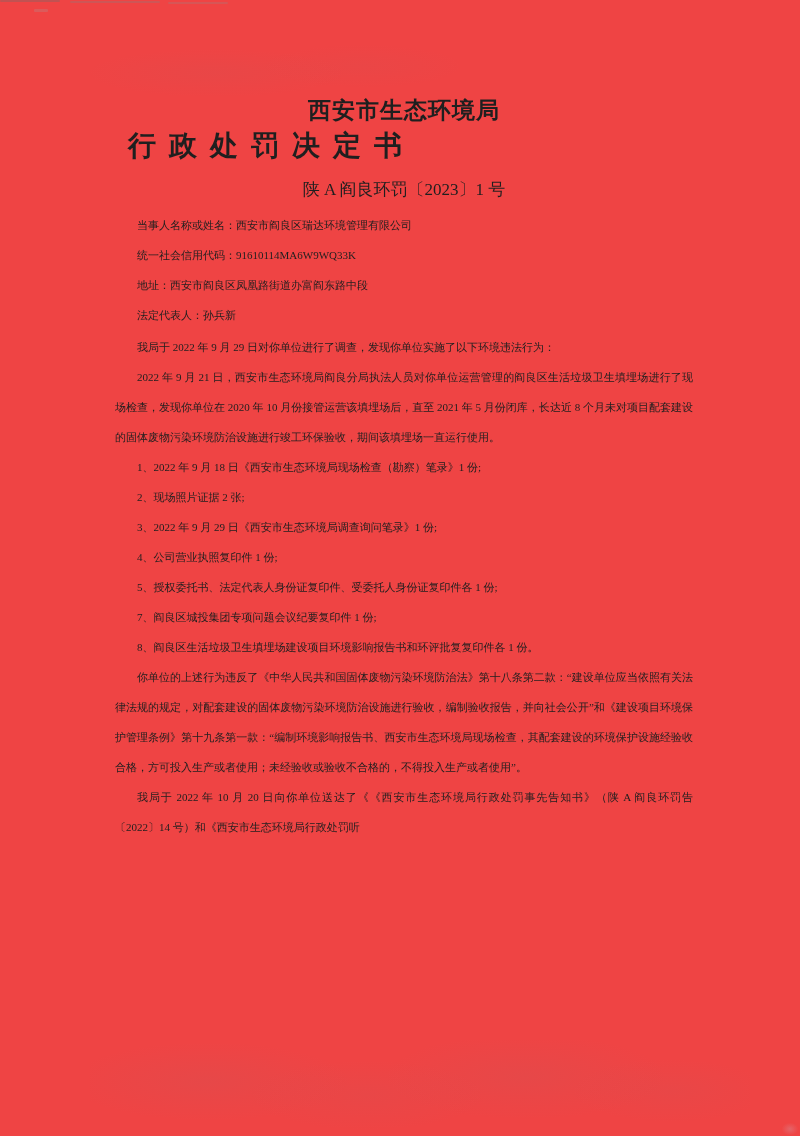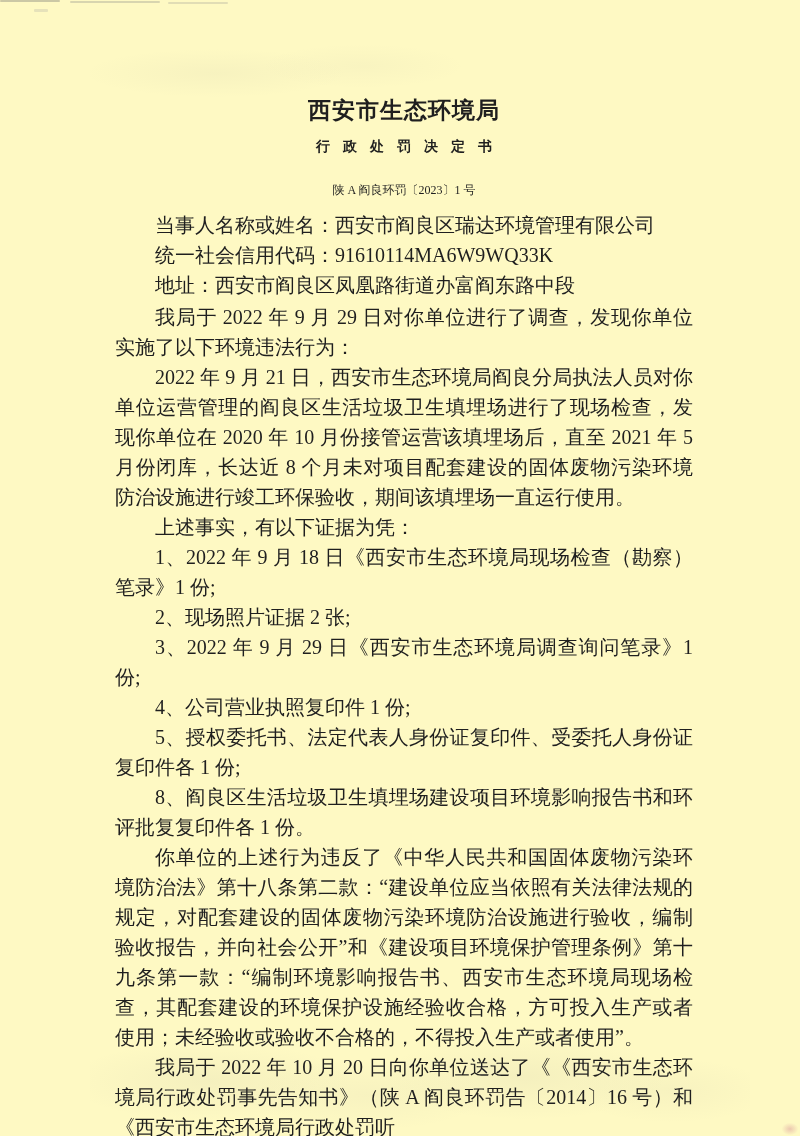--- a/index.html
+++ b/index.html
@@ -4,21 +4,21 @@
 <style>
   html, body {
     margin: 0;
     padding: 0;
     background: #ffffff;
   }
   .page {
     position: relative;
     width: 800px;
     height: 1136px;
-    background: #fef9c3;
+    background: #ef4444;
     overflow: hidden;
     color: #1f1f1f;
     font-family: "Liberation Serif", serif;
   }
   
   .edge-frag {
     position: absolute;
     top: 0;
     height: 2px;
     background: rgba(110,110,110,0.35);
@@ -65,35 +65,35 @@
     font-weight: bold;
     font-size: 23px;
     line-height: 32px;
     text-align: center;
     letter-spacing: 1px;
   }
   .subtitle {
     margin: 4px 0 16px 0;
     font-family: "Liberation Sans", sans-serif;
     font-weight: bold;
-    font-size: 14px;
+    font-size: 28px;
     line-height: 32px;
-    text-align: center;
+    text-align: left;
     letter-spacing: 13px;
     text-indent: 13px;
   }
   .docnum {
     margin: 6px 0 8px 0;
-    font-size: 12px;
+    font-size: 17px;
     line-height: 24px;
     text-align: center;
   }
   p.line {
     margin: 0;
-    font-size: 20px;
+    font-size: 11px;
     line-height: 30px;
     text-align: justify;
     text-indent: 2em;
   }
   p.first-body {
     margin-top: 2px;
   }
 </style>
 </head>
 <body>
@@ -112,27 +112,28 @@
 
     <h1 class="title">西安市生态环境局</h1>
 
     <h2 class="subtitle">行政处罚决定书</h2>
 
     <p class="docnum">陕 A 阎良环罚〔2023〕1 号</p>
 
     <p class="line">当事人名称或姓名：西安市阎良区瑞达环境管理有限公司</p>
     <p class="line">统一社会信用代码：91610114MA6W9WQ33K</p>
     <p class="line">地址：西安市阎良区凤凰路街道办富阎东路中段</p>
+    <p class="line">法定代表人：孙兵新</p>
 
     <p class="line first-body">我局于 2022 年 9 月 29 日对你单位进行了调查，发现你单位实施了以下环境违法行为：</p>
     <p class="line">2022 年 9 月 21 日，西安市生态环境局阎良分局执法人员对你单位运营管理的阎良区生活垃圾卫生填埋场进行了现场检查，发现你单位在 2020 年 10 月份接管运营该填埋场后，直至 2021 年 5 月份闭库，长达近 8 个月未对项目配套建设的固体废物污染环境防治设施进行竣工环保验收，期间该填埋场一直运行使用。</p>
-    <p class="line">上述事实，有以下证据为凭：</p>
     <p class="line">1、2022 年 9 月 18 日《西安市生态环境局现场检查（勘察）笔录》1 份;</p>
     <p class="line">2、现场照片证据 2 张;</p>
     <p class="line">3、2022 年 9 月 29 日《西安市生态环境局调查询问笔录》1 份;</p>
     <p class="line">4、公司营业执照复印件 1 份;</p>
     <p class="line">5、授权委托书、法定代表人身份证复印件、受委托人身份证复印件各 1 份;</p>
+    <p class="line">7、阎良区城投集团专项问题会议纪要复印件 1 份;</p>
     <p class="line">8、阎良区生活垃圾卫生填埋场建设项目环境影响报告书和环评批复复印件各 1 份。</p>
     <p class="line">你单位的上述行为违反了《中华人民共和国固体废物污染环境防治法》第十八条第二款：“建设单位应当依照有关法律法规的规定，对配套建设的固体废物污染环境防治设施进行验收，编制验收报告，并向社会公开”和《建设项目环境保护管理条例》第十九条第一款：“编制环境影响报告书、西安市生态环境局现场检查，其配套建设的环境保护设施经验收合格，方可投入生产或者使用；未经验收或验收不合格的，不得投入生产或者使用”。</p>
-    <p class="line">我局于 2022 年 10 月 20 日向你单位送达了《《西安市生态环境局行政处罚事先告知书》（陕 A 阎良环罚告〔2014〕16 号）和《西安市生态环境局行政处罚听</p>
+    <p class="line">我局于 2022 年 10 月 20 日向你单位送达了《《西安市生态环境局行政处罚事先告知书》（陕 A 阎良环罚告〔2022〕14 号）和《西安市生态环境局行政处罚听</p>
 
   </div>
 </div>
 
 </body></html>

